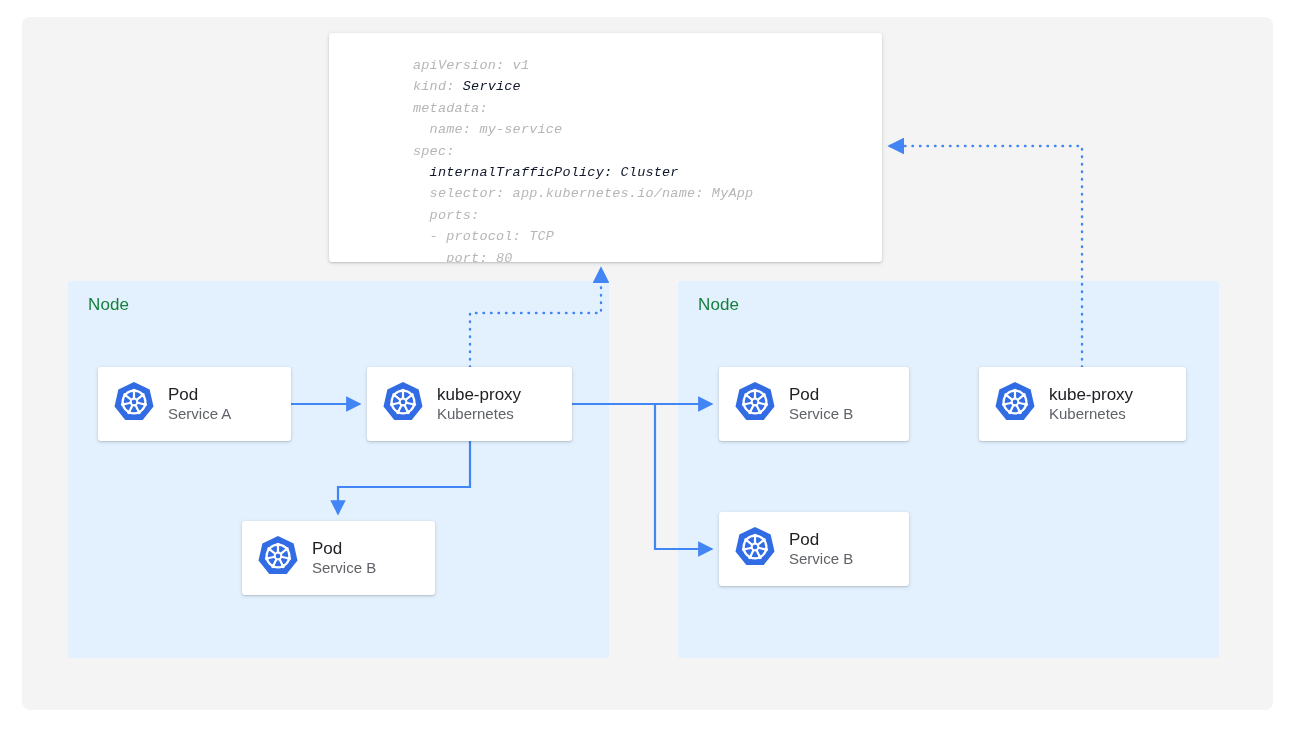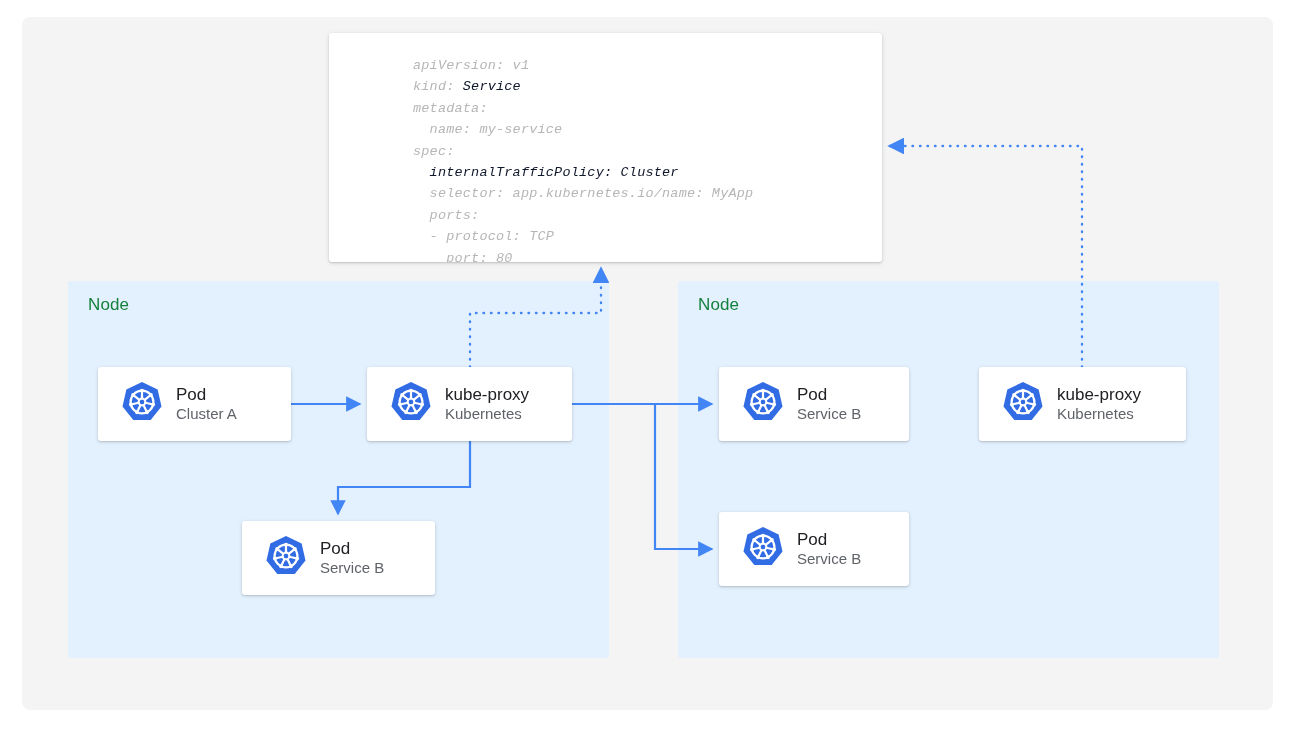--- a/index.html
+++ b/index.html
@@ -37,21 +37,21 @@
   }
 
   
   .card {
     position: absolute;
     background: #ffffff;
     border-radius: 3px;
     box-shadow: 0 1px 2px rgba(60,64,67,.22), 0 1px 4px rgba(60,64,67,.10);
     display: flex;
     align-items: center;
-    padding-left: 24px;
+    padding-left: 16px;
   }
   .card .k8s { flex: 0 0 auto; margin-right: 14px; }
   .card .ctext { display: flex; flex-direction: column; justify-content: center; line-height: 1.18; }
   .ctitle { font-size: 17px; color: #202124; white-space: nowrap; }
   .csub   { font-size: 15px; color: #5f6368; white-space: nowrap; }
 
   
   #pod-a        { left: 98px;  top: 367px; width: 193px; height: 74px; }
   #kube-left    { left: 367px; top: 367px; width: 205px; height: 74px; }
   #pod-b-left   { left: 242px; top: 521px; width: 193px; height: 74px; }
@@ -152,21 +152,21 @@
           <circle cx="24.95" cy="30.27" r="1.92" fill="#fff"></circle>
           <line x1="18.52" y1="23.06" x2="15.05" y2="30.27" stroke="#fff" stroke-width="2.20" stroke-linecap="round"></line>
           <circle cx="15.05" cy="30.27" r="1.92" fill="#fff"></circle>
           <line x1="16.69" y1="20.76" x2="8.89" y2="22.54" stroke="#fff" stroke-width="2.20" stroke-linecap="round"></line>
           <circle cx="8.89" cy="22.54" r="1.92" fill="#fff"></circle>
           <line x1="17.34" y1="17.88" x2="11.09" y2="12.89" stroke="#fff" stroke-width="2.20" stroke-linecap="round"></line>
           <circle cx="11.09" cy="12.89" r="1.92" fill="#fff"></circle>
     </svg></span>
     <span class="ctext">
       <span class="ctitle">Pod</span>
-      <span class="csub">Cluster A</span>
+      <span class="csub">Service A</span>
     </span>
   </div>
 
   <div class="card" id="kube-left">
     <span class="k8s"><svg width="40" height="40" viewBox="0 0 40 40" xmlns="http://www.w3.org/2000/svg">
       <path d="M 20.00 0.00 L 35.64 7.53 L 39.50 24.45 L 28.68 38.02 L 11.32 38.02 L 0.50 24.45 L 4.36 7.53 Z" fill="#326ce5"></path>
       <circle cx="20" cy="20" r="11.40" fill="none" stroke="#fff" stroke-width="2.20"></circle>
       <circle cx="20" cy="20" r="3.40" fill="none" stroke="#fff" stroke-width="2.00"></circle>
       <line x1="20.00" y1="16.60" x2="20.00" y2="8.60" stroke="#fff" stroke-width="2.20" stroke-linecap="round"></line>
           <circle cx="20.00" cy="8.60" r="1.92" fill="#fff"></circle>

